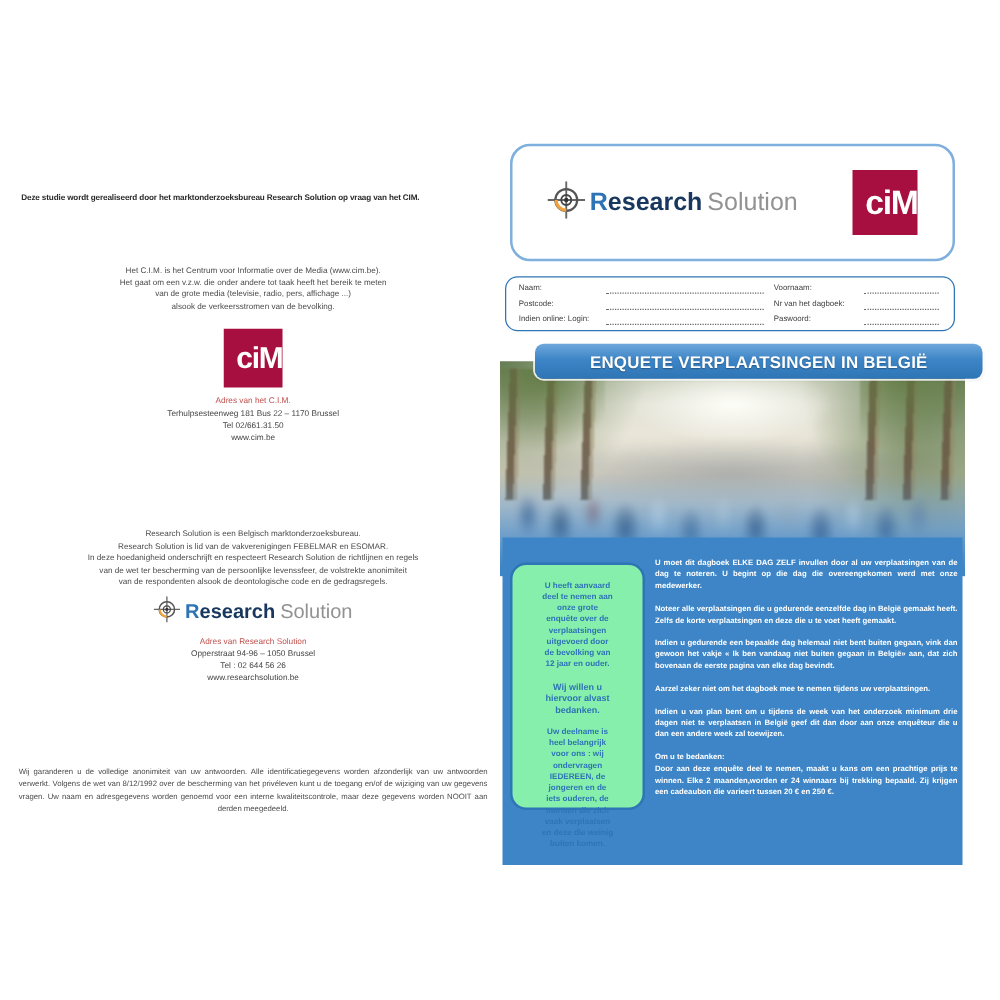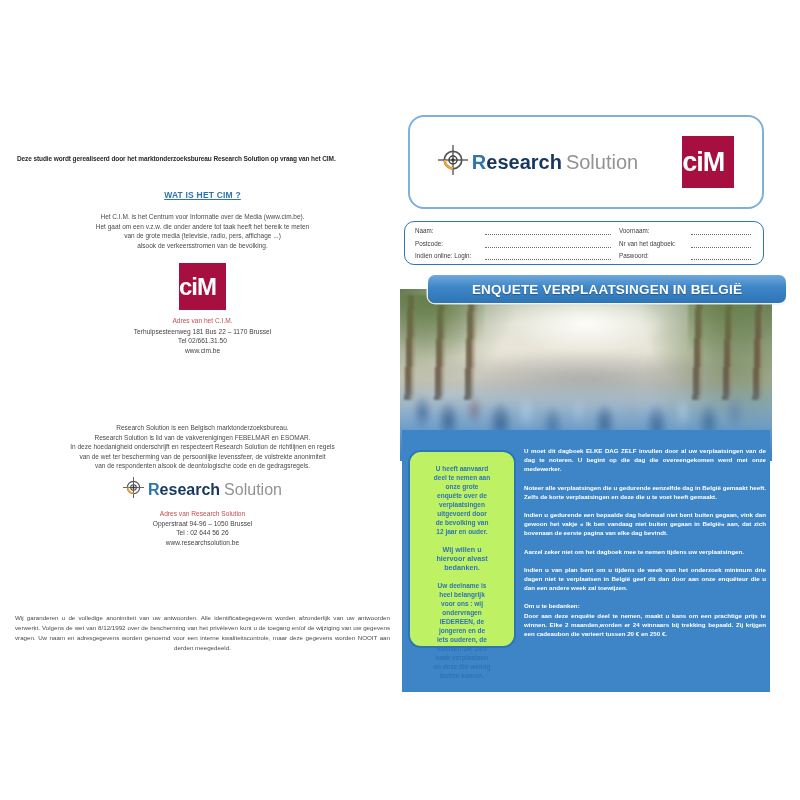--- a/index.html
+++ b/index.html
@@ -13,21 +13,21 @@
   
   #left-page{position:absolute;left:15px;top:0;width:375px;height:800px;}
   .intro-line{top:155px;left:2px;width:373px;font-size:6.5px;font-weight:bold;color:#2b2b2b;white-space:nowrap;letter-spacing:-0.1px;}
   .sec-title{width:375px;font-size:8.5px;font-weight:bold;color:#2E74B5;text-decoration:underline;letter-spacing:0.2px;}
   .body-text{width:375px;font-size:6.5px;line-height:9.6px;color:#4a4a4a;white-space:pre-line;}
   .addr-title{width:375px;font-size:6.6px;color:#C0504D;}
   .addr-text{width:375px;font-size:6.6px;line-height:9.3px;color:#444;white-space:pre-line;}
   .footer-text{top:613px;left:0;width:375px;font-size:6.2px;line-height:10px;color:#4a4a4a;text-align:justify;text-align-last:center;}
 
   
-  .cim-logo{background:#A60F3F;display:flex;align-items:center;justify-content:flex-start;}
+  .cim-logo{background:#A60F3F;display:flex;align-items:center;justify-content:flex-end;}
   .cim-logo .cim-text{color:#fff;font-weight:bold;letter-spacing:-1px;}
   #cim-logo-left{top:263px;left:164px;width:47px;height:47px;}
   #cim-logo-left .cim-text{font-size:24px;}
 
   
   .rs-logo{display:flex;align-items:center;justify-content:center;gap:4px;}
   .rs-name{font-weight:bold;color:#17375E;}
   .rs-name .r-cap{color:#2E74B5;}
   .rs-sol{color:#929292;font-weight:normal;}
   #rs-logo-left{top:477px;left:0;width:375px;}
@@ -89,38 +89,37 @@
       radial-gradient(ellipse 17px 32px at 69% 72%, rgba(50,60,90,.85), transparent 70%),
       radial-gradient(ellipse 13px 26px at 76% 62%, rgba(240,238,232,.9), transparent 70%),
       radial-gradient(ellipse 16px 30px at 83% 70%, rgba(55,70,100,.8), transparent 70%),
       radial-gradient(ellipse 14px 26px at 90% 60%, rgba(120,130,150,.7), transparent 70%),
       radial-gradient(ellipse 60% 30% at 50% 28%, rgba(90,100,120,.35), transparent 80%);}
   #photo .fade{position:absolute;inset:0;background:linear-gradient(180deg, rgba(61,133,198,0) 52%, rgba(61,133,198,.55) 78%, #3D85C6 97%);}
 
   #blue-panel{top:430px;left:2px;width:368px;height:262px;background:#3D85C6;z-index:2;}
 
   #intro-box{top:450px;left:8px;width:108px;height:198px;box-sizing:border-box;z-index:3;
-    background:#bef264;border:2.4px solid #2E75B6;border-radius:13px;padding:12px 23px;
+    background:#86efac;border:2.4px solid #2E75B6;border-radius:13px;padding:12px 23px;
     color:#2E74B5;font-size:6.5px;font-weight:bold;line-height:9px;text-align:center;}
   #intro-box .p{margin:0 0 9px 0;}
   #intro-box .p.em{font-size:7.2px;}
 
   #instructions{top:446px;left:124px;width:242px;z-index:3;color:#fff;font-size:6.2px;font-weight:bold;
     line-height:9.2px;text-align:justify;}
   #instructions .p{margin:0 0 9px 0;}
   #instructions .p-title{margin:0;}
 </style>
 </head>
 <body>
 
 <div id="left-page">
 
   <div class="abs intro-line">Deze studie wordt gerealiseerd door het marktonderzoeksbureau Research Solution op vraag van het CIM.</div>
 
-  <div class="abs sec-title center" style="top:190px;left:0;">WAT IS HET CIM ?</div>
 
   <div class="abs body-text center" style="top:212px;left:0;">Het C.I.M. is het Centrum voor Informatie over de Media (www.cim.be).
 Het gaat om een v.z.w. die onder andere tot taak heeft het bereik te meten
 van de grote media (televisie, radio, pers, affichage ...)
 alsook de verkeersstromen van de bevolking.</div>
 
   <div class="abs cim-logo" id="cim-logo-left">
     <span class="cim-text">ciM</span>
   </div>
 

